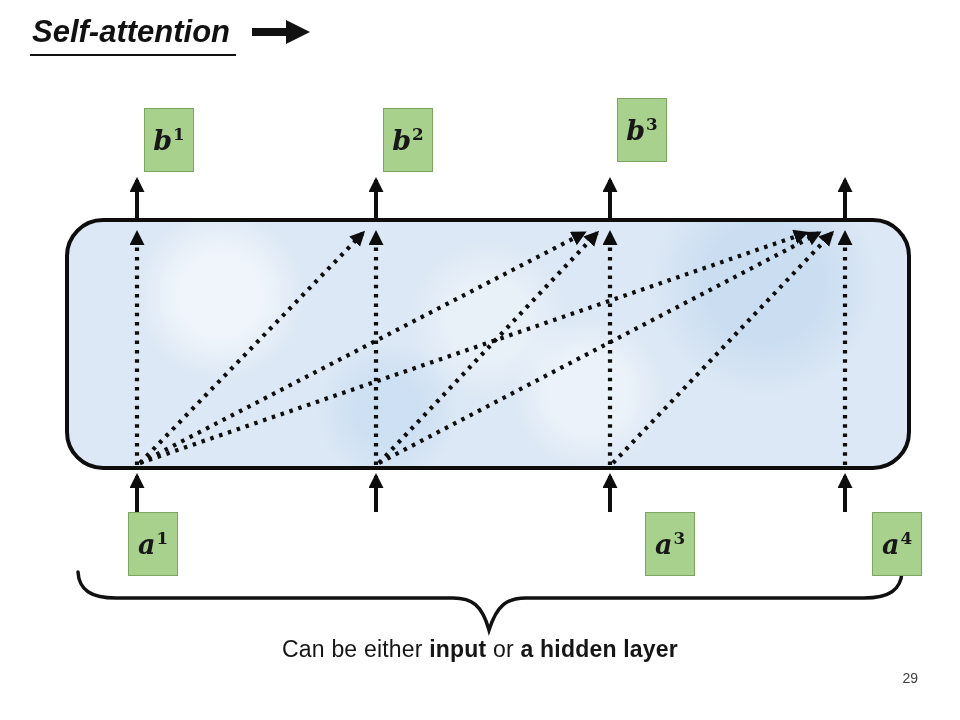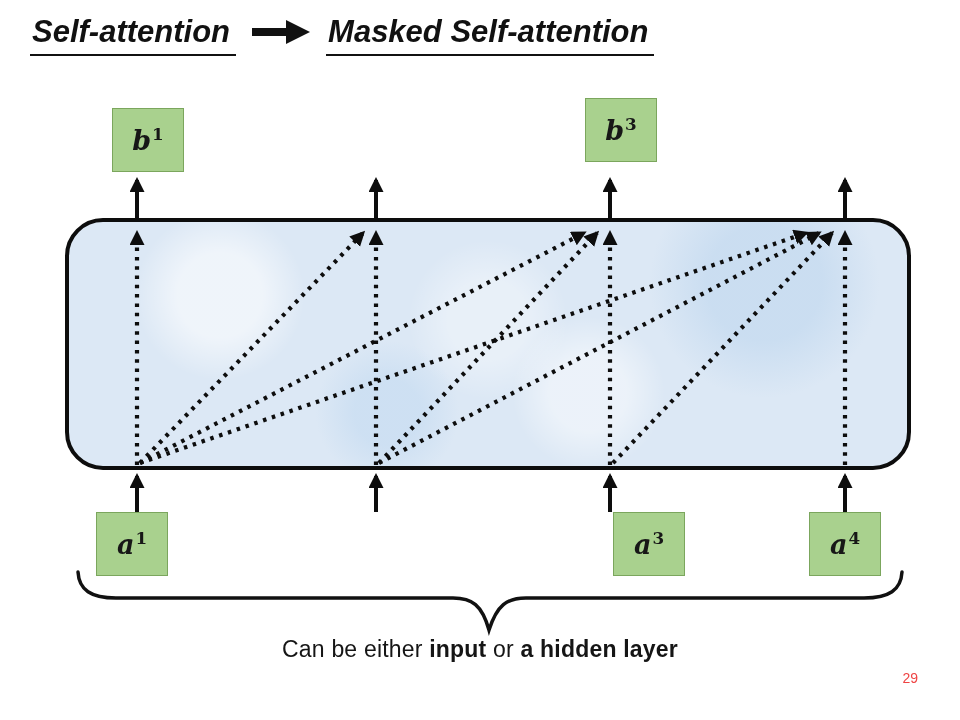--- a/index.html
+++ b/index.html
@@ -35,55 +35,54 @@
   }
 
   
   svg.overlay{position:absolute;left:0;top:0;pointer-events:none;}
   .solid{stroke:#0d0d0d;stroke-width:4;}
   .dotted{stroke:#0d0d0d;stroke-width:4.2;stroke-dasharray:3.5 5.8;}
   .brace{stroke:#111;stroke-width:3.5;fill:none;stroke-linecap:round;}
 
   
   .node{
-    position:absolute;width:72px;height:64px;box-sizing:border-box;
+    position:absolute;width:50px;height:64px;box-sizing:border-box;
     background:#a9d18e;border:1.5px solid #7ba65d;
-    display:flex;align-items:center;justify-content:center;
+    display:flex;align-items:center;justify-content:center;margin-left:32px;
   }
   .nlabel{
     font-family:"DejaVu Serif",serif;font-style:italic;font-weight:bold;
     font-size:27px;color:#171717;line-height:1;
   }
   .nlabel sup{font-size:0.62em;font-style:normal;margin-left:1px;}
 
   
   .caption{
     position:absolute;left:0;top:636px;width:960px;text-align:center;
     font-size:23px;color:#151515;letter-spacing:0.2px;
   }
   .caption .bold{font-weight:bold;}
 
   
   .page-num{
     position:absolute;right:42px;top:670px;
-    font-size:14px;color:#ef4444;
+    font-size:14px;color:#404040;
   }
 </style>
 </head>
 <body>
 
 <div class="slide">
 
   <div class="title-row">
     <span class="title-text">Self-attention</span>
     <svg class="title-arrow" width="58" height="24" viewBox="0 0 58 24">
       <rect x="0" y="8" width="36" height="8" fill="#111"></rect>
       <polygon points="34,0 58,12 34,24" fill="#111"></polygon>
     </svg>
-    <span class="title-text">Masked Self-attention</span>
   </div>
 
   <div class="panel"></div>
 
   <svg class="overlay" width="960" height="720" viewBox="0 0 960 720">
     <defs>
       <marker id="ah" markerUnits="userSpaceOnUse" markerWidth="18" markerHeight="16" refX="12" refY="7.5" orient="auto">
         <path d="M0,0 L15,7.5 L0,15 Z" fill="#0d0d0d"></path>
       </marker>
     </defs>
@@ -109,31 +108,34 @@
       </g>
     <path class="brace" d="M 78 572 C 79 590, 91 598, 116 598 L 453 598
              C 472 598, 482 605, 489 630
              C 497 605, 507 598, 526 598 L 864 598
              C 889 598, 901 590, 902 572"></path>
   </svg>
 
   <div class="node" style="left:112px;top:108px">
     <span class="nlabel"><span>b</span><sup>1</sup></span>
   </div>
+  <div class="node" style="left:351px;top:108px">
+    <span class="nlabel"><span>b</span><sup>2</sup></span>
+  </div>
   <div class="node" style="left:585px;top:98px">
     <span class="nlabel"><span>b</span><sup>3</sup></span>
   </div>
 
   <div class="node" style="left:96px;top:512px">
     <span class="nlabel"><span>a</span><sup>1</sup></span>
   </div>
   <div class="node" style="left:613px;top:512px">
     <span class="nlabel"><span>a</span><sup>3</sup></span>
   </div>
-  <div class="node" style="left:809px;top:512px">
+  <div class="node" style="left:840px;top:512px">
     <span class="nlabel"><span>a</span><sup>4</sup></span>
   </div>
 
   <div class="caption">
     <span>Can be either </span><span class="bold">input</span><span> or </span><span class="bold">a hidden layer</span>
   </div>
 
   <div class="page-num">29</div>
 
 </div>

